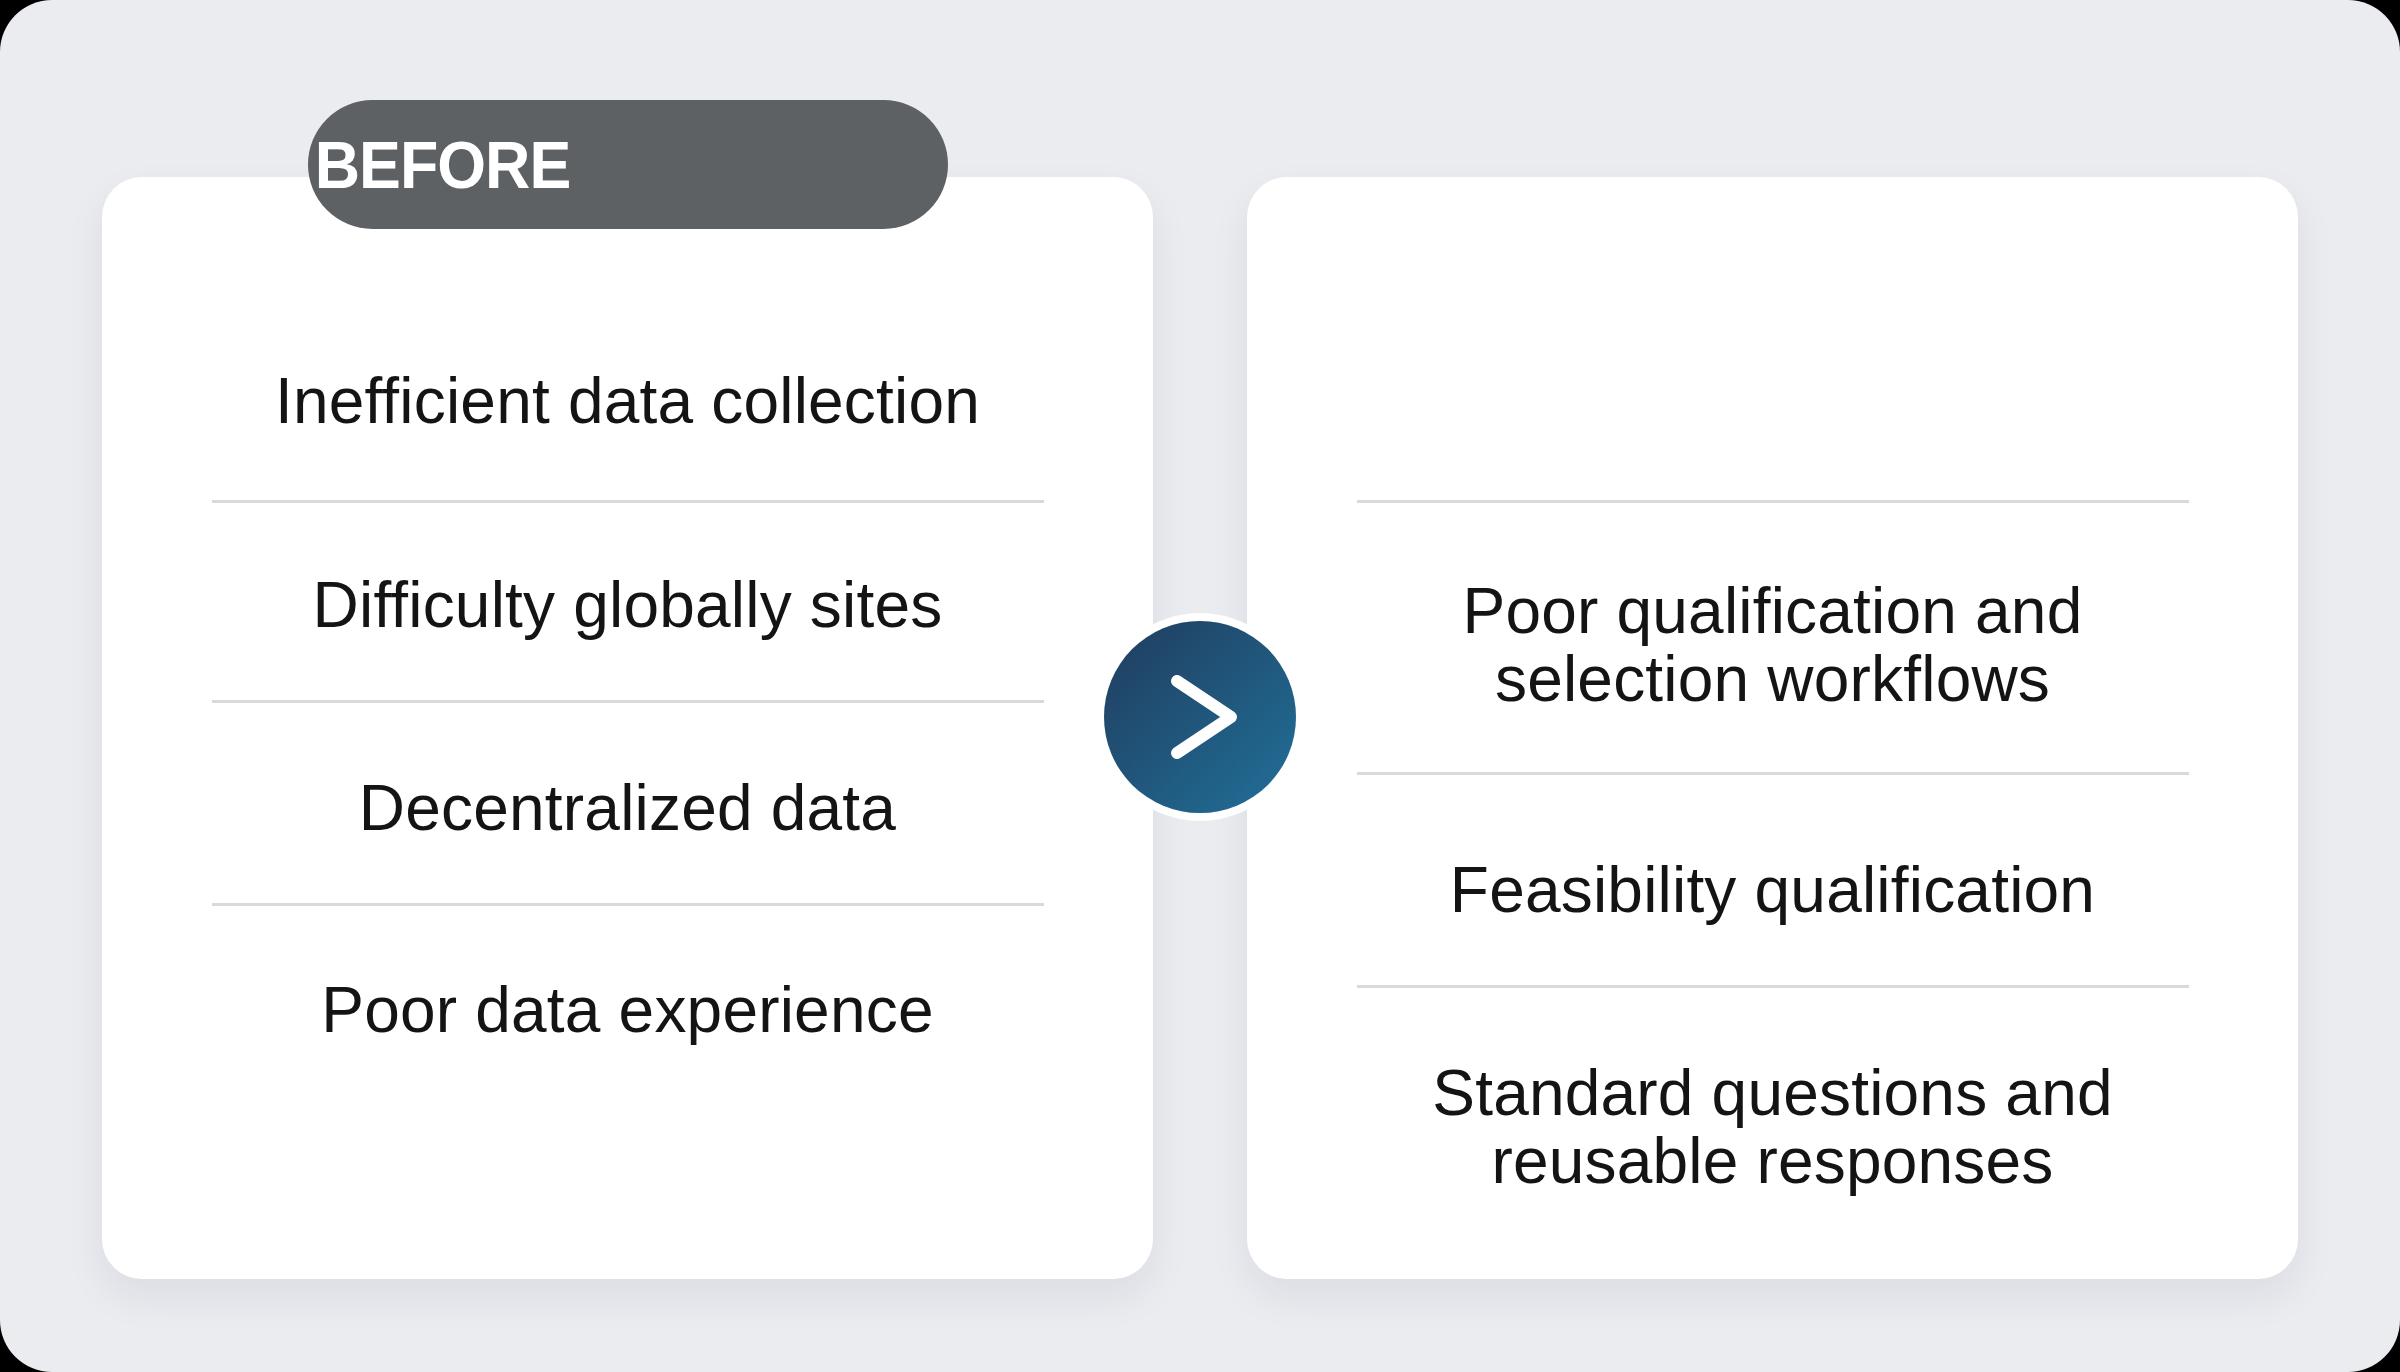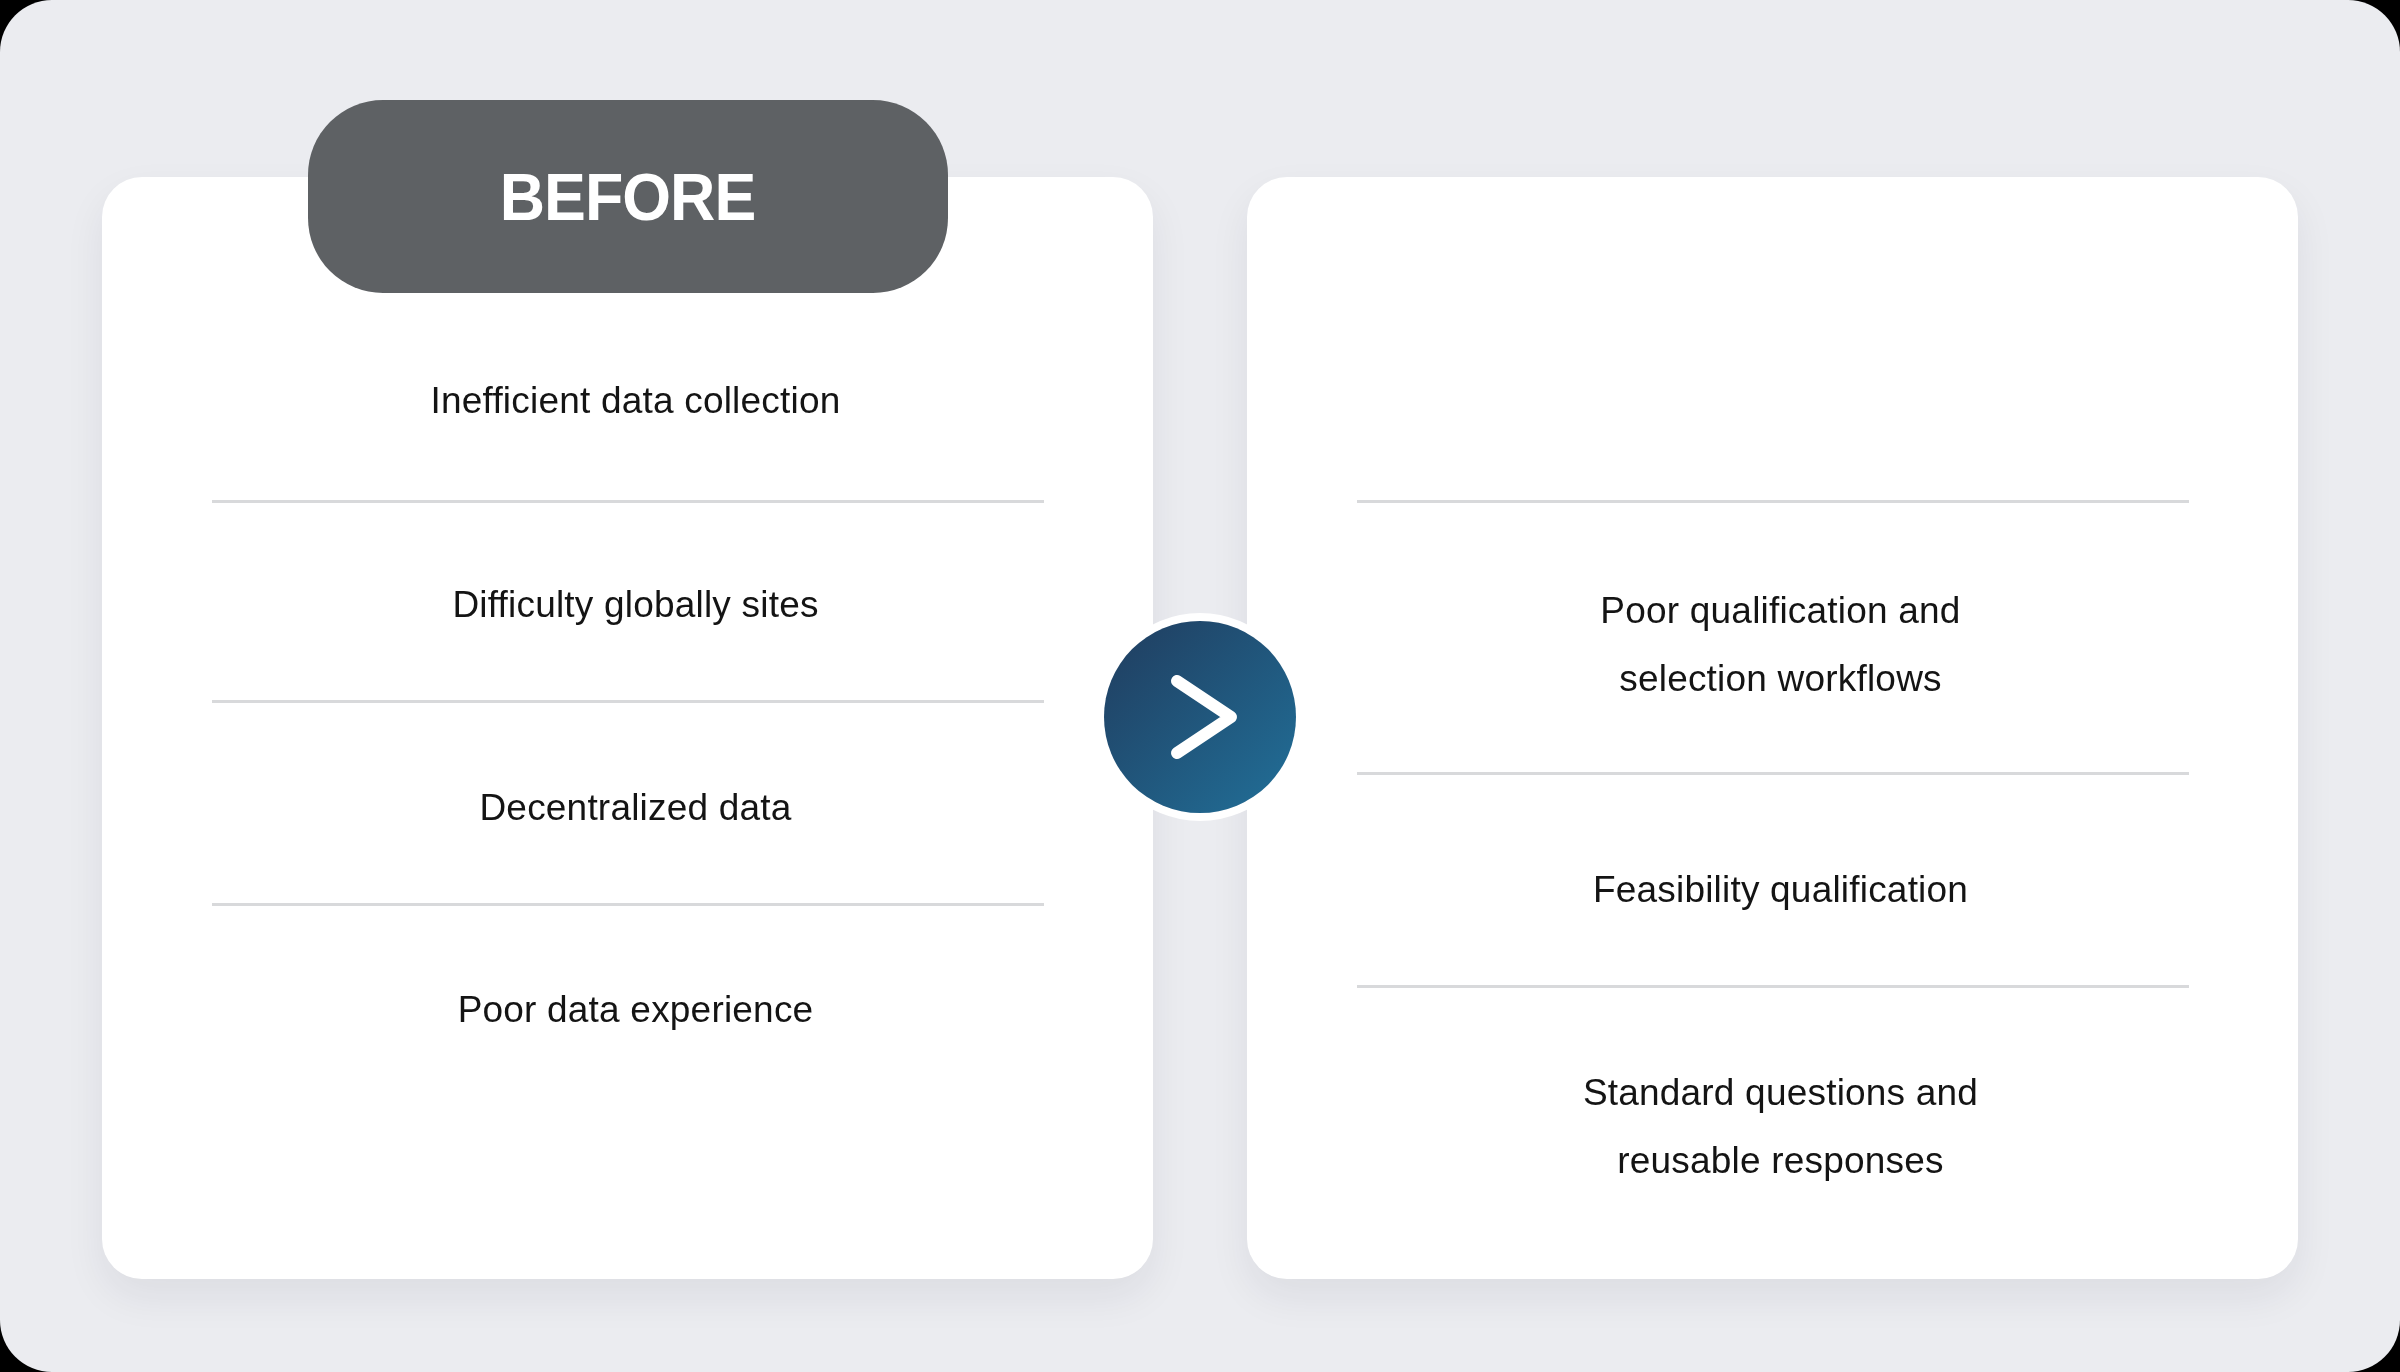--- a/index.html
+++ b/index.html
@@ -27,45 +27,44 @@
   }
   .card-left  { left: 102px; }
   .card-right { left: 1247px; }
 
   .badge {
     position: absolute;
     top: -77px;
     left: 50%;
     transform: translateX(-50%);
     width: 640px;
-    height: 193px;
+    height: 129px;
     border-radius: 75px;
     display: flex;
     align-items: center;
-    justify-content: center;
   }
   .badge-before { background: #5E6164; }
   .badge-after  { background: #F1691F; }
   .badge-label {
     color: #FFFFFF;
     font-size: 66px;
     font-weight: 700;
     letter-spacing: -1px;
     transform: scaleX(0.95);
     white-space: nowrap;
   }
 
   .item {
     position: absolute;
-    left: 8px;
+    left: 0;
     width: 100%;
     transform: translateY(-50%);
     text-align: center;
     color: #141414;
-    font-size: 37px;
+    font-size: 64px;
     line-height: 68px;
     letter-spacing: 0.2px;
   }
   .divider {
     position: absolute;
     left: 110px;
     width: 832px;
     height: 3px;
     background: #D8D9DB;
   }

